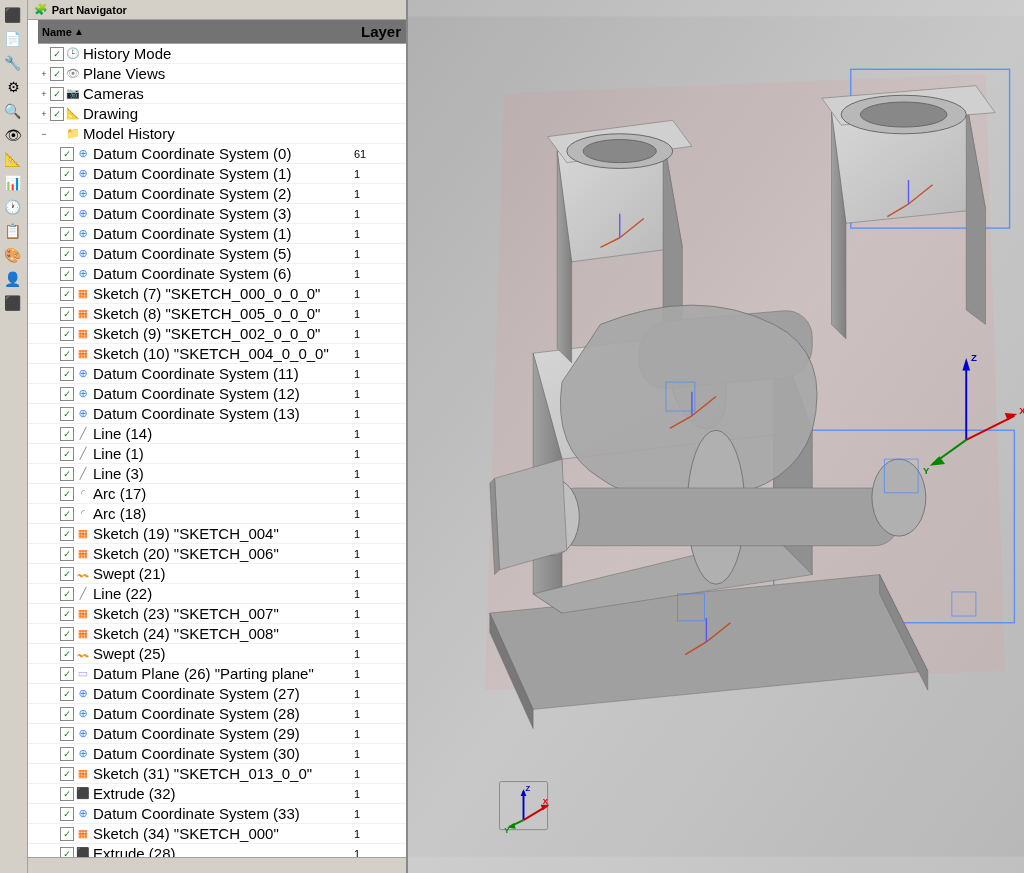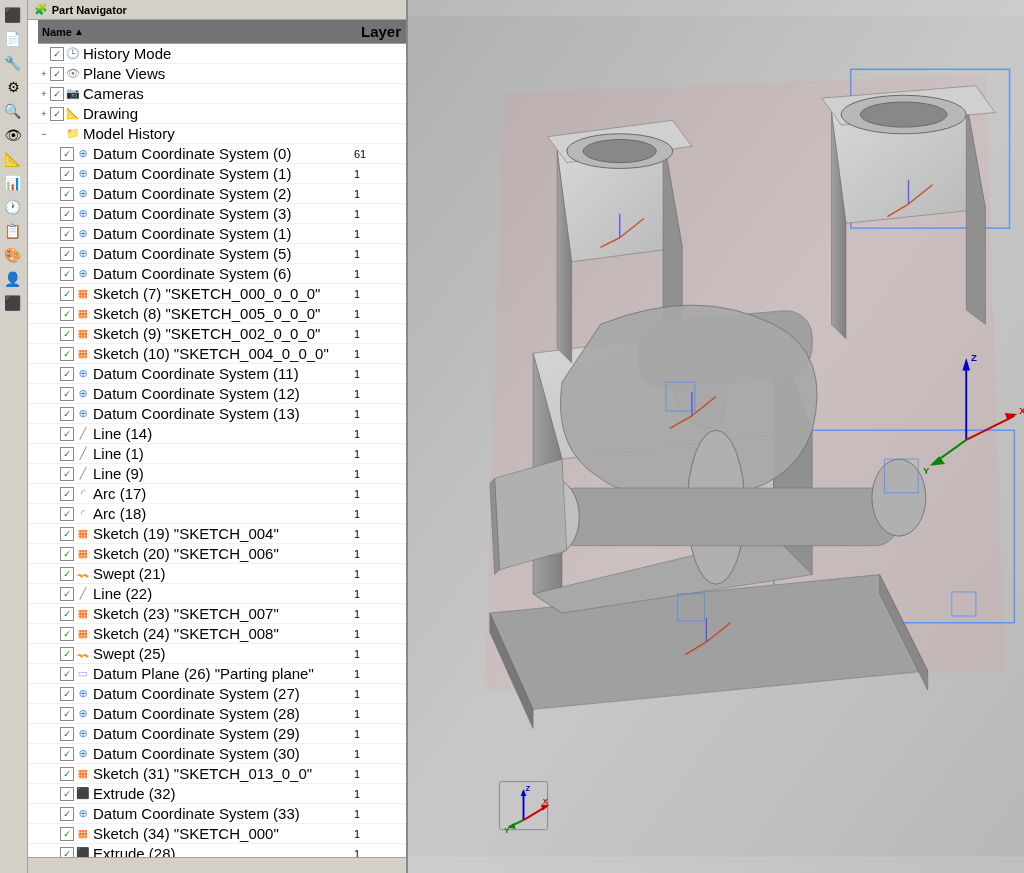--- a/index.html
+++ b/index.html
@@ -378,21 +378,21 @@
           <span class="item-expand"></span>
           <span class="item-check">✓</span>
           <span class="item-icon icon-line">╱</span>
           <span class="item-label">Line (1)</span>
           <span class="item-layer">1</span>
         </div>
         <div class="tree-item indent-2">
           <span class="item-expand"></span>
           <span class="item-check">✓</span>
           <span class="item-icon icon-line">╱</span>
-          <span class="item-label">Line (9)</span>
+          <span class="item-label">Line (3)</span>
           <span class="item-layer">1</span>
         </div>
         <div class="tree-item indent-2">
           <span class="item-expand"></span>
           <span class="item-check">✓</span>
           <span class="item-icon icon-arc">◜</span>
           <span class="item-label">Arc (17)</span>
           <span class="item-layer">1</span>
         </div>
         <div class="tree-item indent-2">

